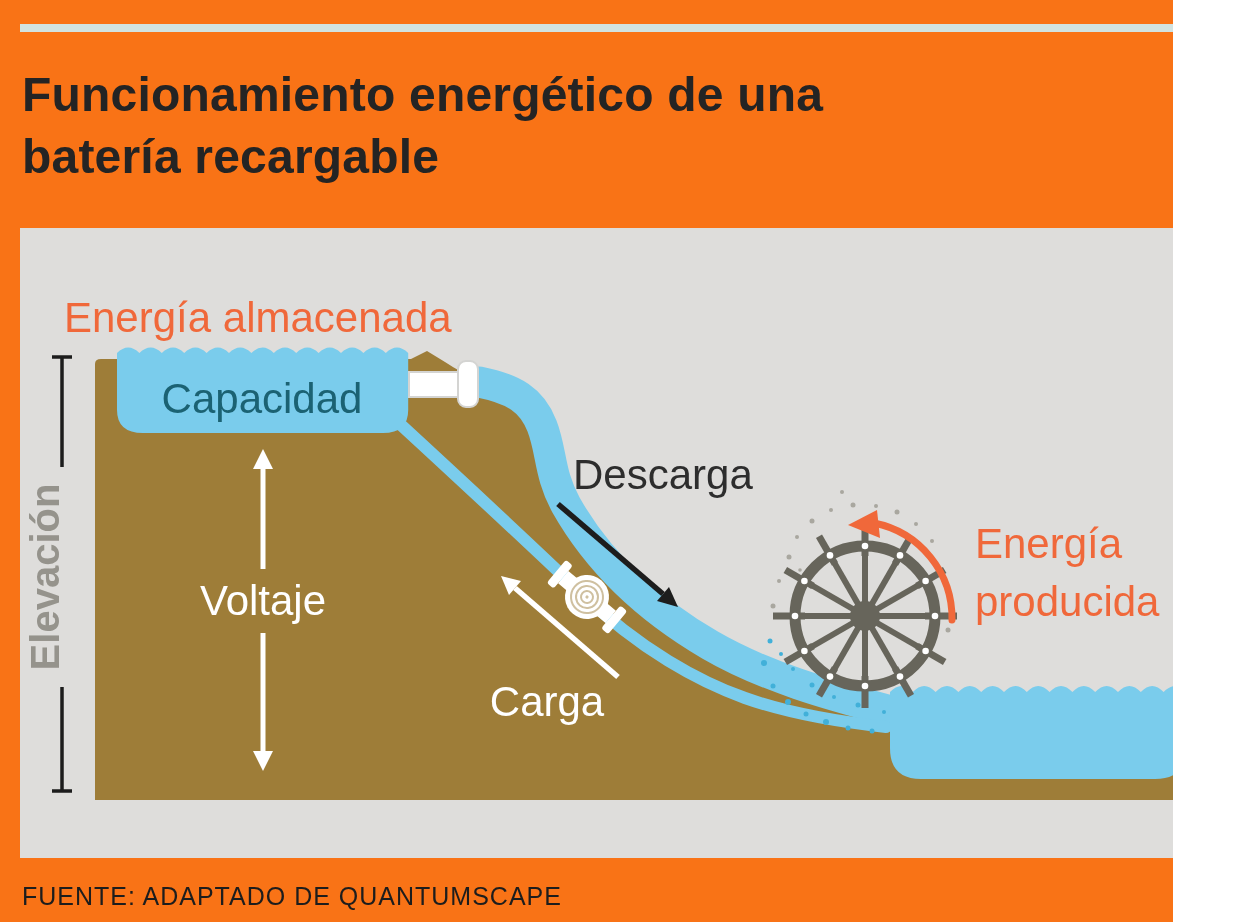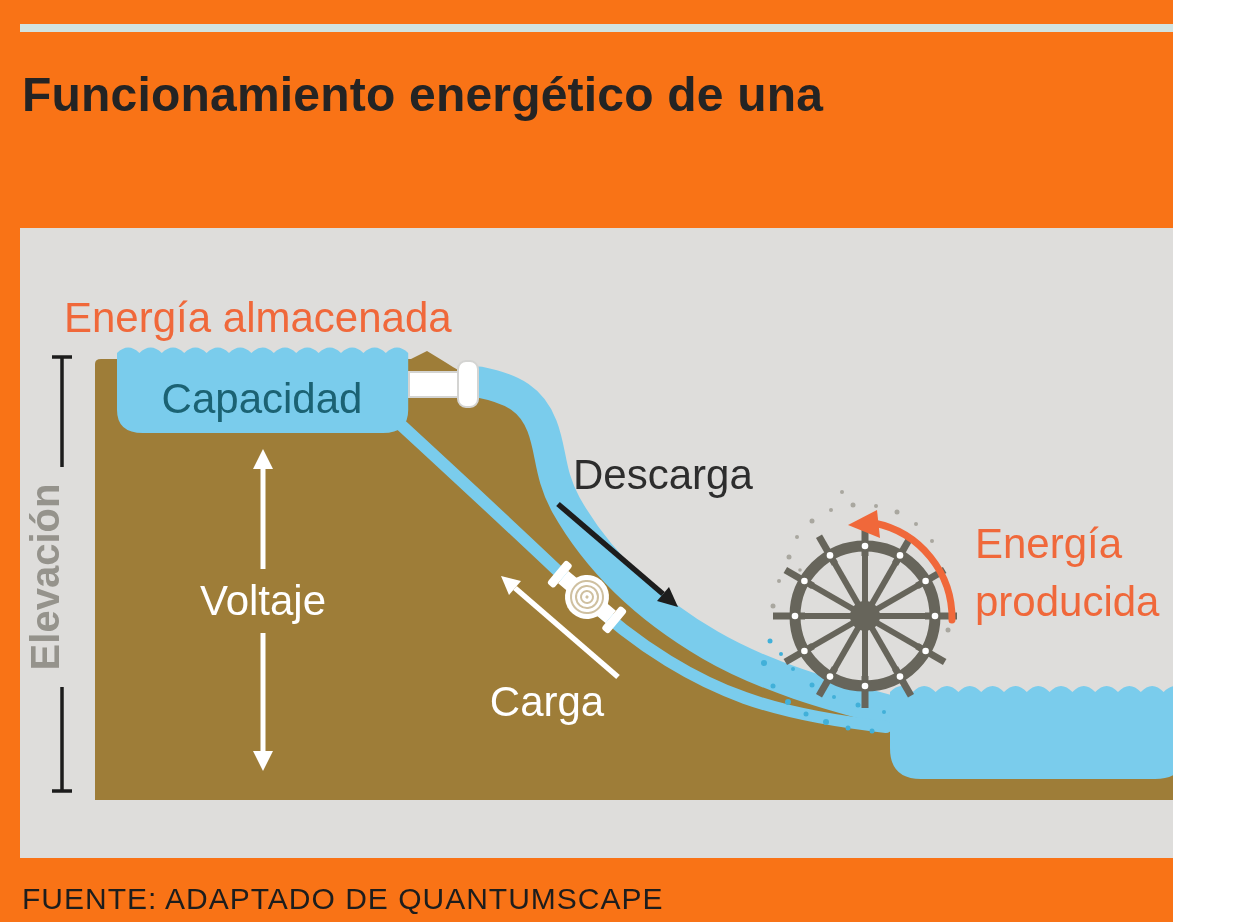--- a/index.html
+++ b/index.html
@@ -15,21 +15,21 @@
   }
   *{margin:0;padding:0;box-sizing:border-box;}
   body{background:#ffffff;font-family:"Liberation Sans",sans-serif;}
   .page{position:relative;width:1173px;height:922px;background:#f97316;overflow:hidden;}
   .topbar{position:absolute;left:20px;top:24px;width:1200px;height:8px;background:var(--top-bar-teal);}
   .title{position:absolute;left:22px;top:64px;width:1100px;
          font-size:48px;line-height:62px;font-weight:700;color:var(--title-black);
          letter-spacing:0.2px;}
   .diagram{position:absolute;left:20px;top:228px;width:1200px;height:630px;}
   .footer{position:absolute;left:22px;top:882px;width:1186px;display:flex;justify-content:space-between;
-          font-size:30px;letter-spacing:1px;color:#1d1d1d;font-weight:400;}
+          font-size:25px;letter-spacing:1px;color:#1d1d1d;font-weight:400;}
   svg text{font-family:"Liberation Sans",sans-serif;}
   .panel{fill:var(--panel-gray);}
   .fill-brown{fill:var(--ground-brown);}
   .fill-water{fill:var(--water-blue);}
   .stroke-water{stroke:var(--water-blue);fill:none;}
   .fill-wheel{fill:var(--wheel-gray);}
   .stroke-wheel{stroke:var(--wheel-gray);fill:none;}
   .pipe{fill:#ffffff;stroke:#d4d4d2;stroke-width:2;}
   .ring{stroke:#cfc0a0;stroke-width:2;fill:none;}
   .orange-stroke{stroke:var(--accent-orange);fill:none;}
@@ -41,21 +41,21 @@
   .dark-text{fill:#2d2d2d;}
   .elev-text{fill:var(--elevation-gray);font-weight:700;font-size:40px;}
 </style>
 </head>
 <body>
 
 <div class="page">
 
   <div class="topbar"></div>
 
-  <h1 class="title"><span>Funcionamiento energético de una</span><br></h1>
+  <h1 class="title"><span>Funcionamiento energético de una</span><br><span>batería recargable</span></h1>
 
   <svg class="diagram" viewBox="20 228 1200 630" xmlns="http://www.w3.org/2000/svg">
 
     <rect class="panel" x="20" y="228" width="1200" height="630"></rect>
 
     <path class="fill-brown" d="M95,800 L95,364 Q95,359 101,359 L411,359 L427,351 L445,362
          C475,382 510,390 528,412
          C546,434 551,458 566,502
          C600,565 650,610 710,645
          C765,677 830,695 891,711

